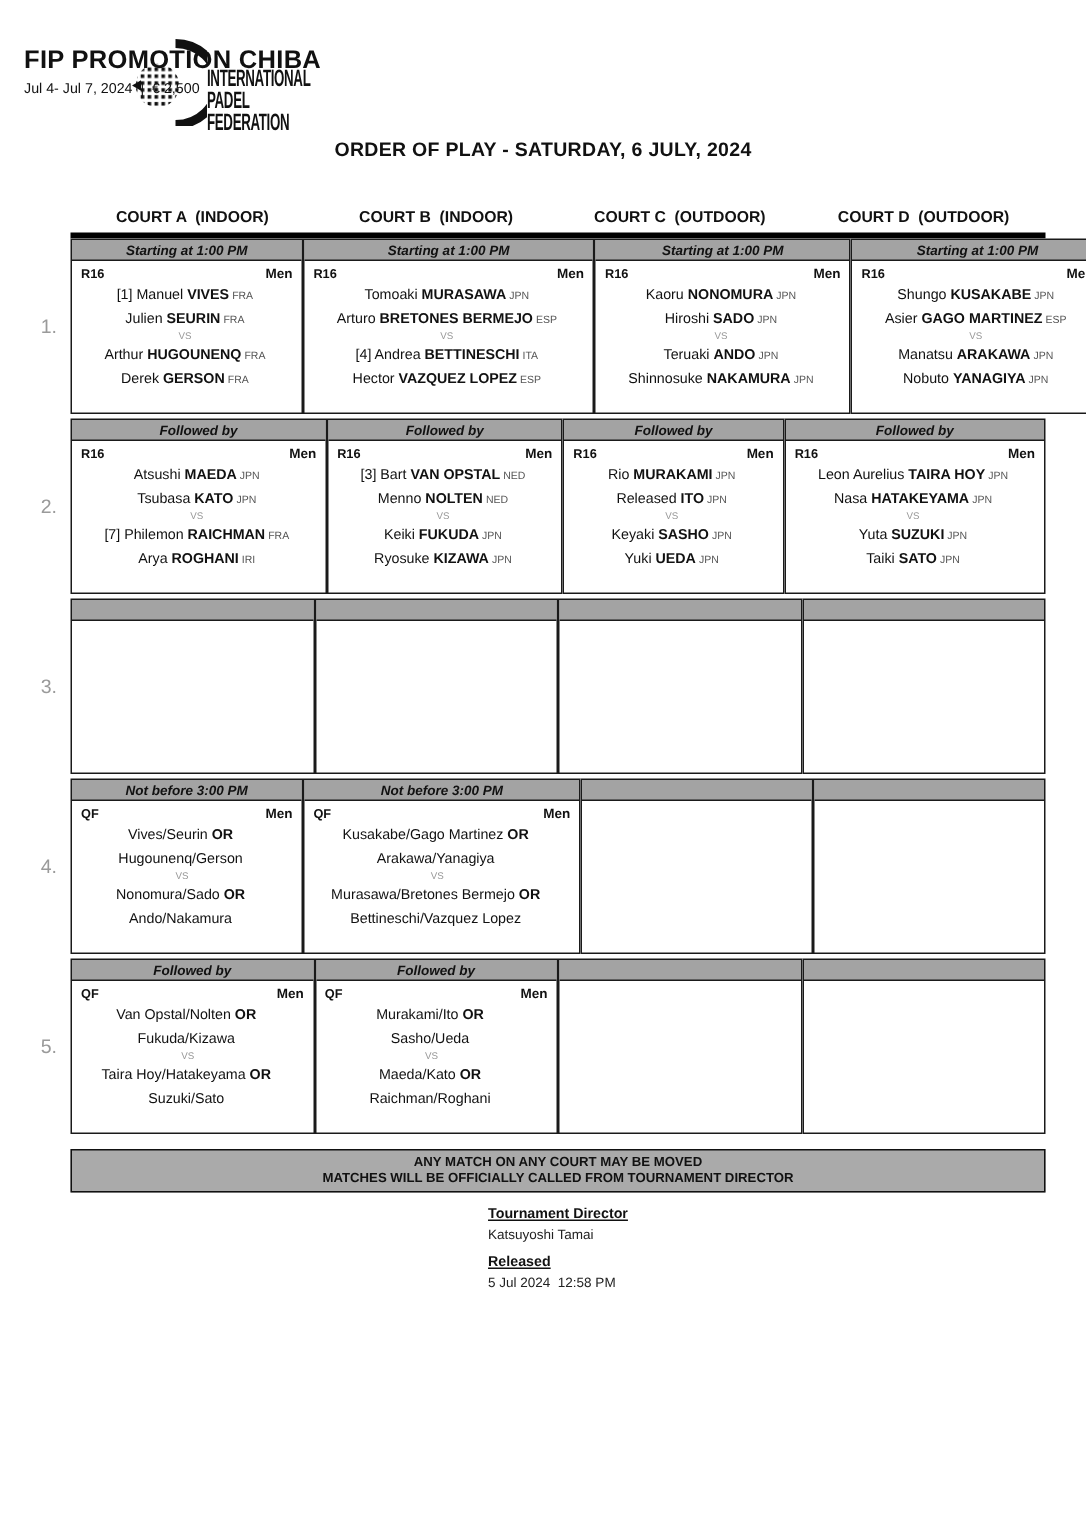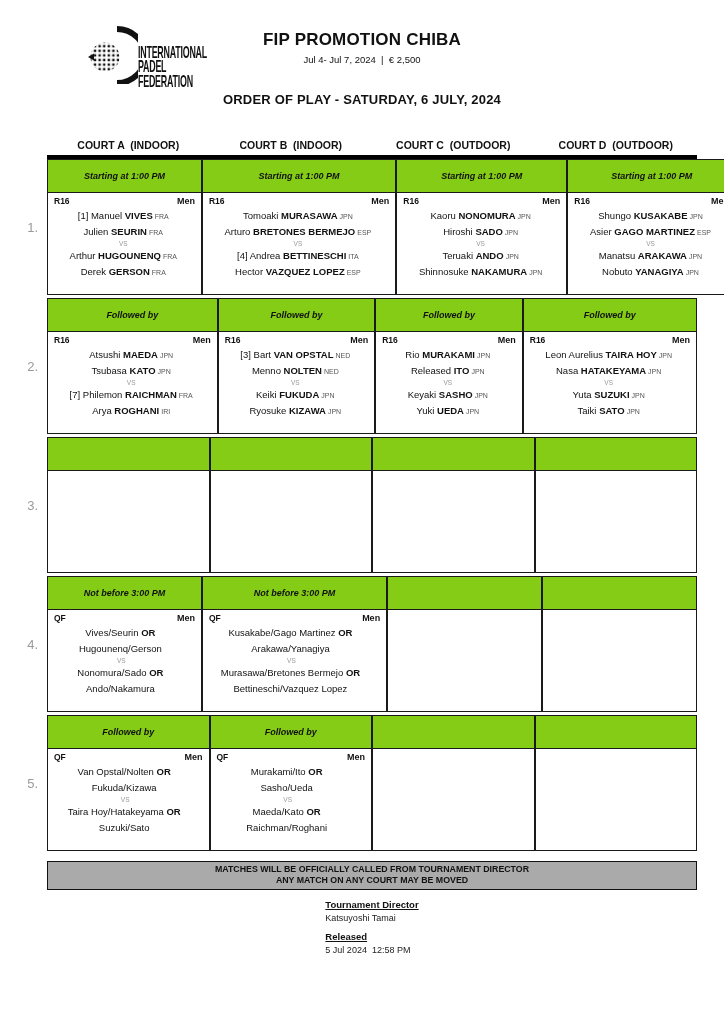--- a/index.html
+++ b/index.html
@@ -4,37 +4,37 @@
 <style>
   * { margin:0; padding:0; box-sizing:border-box; }
   html,body { width:724px; height:1024px; }
   body { background:#ffffff; font-family:"Liberation Sans", sans-serif; color:#111; position:relative; overflow:hidden; }
 
   
   .logo { position:absolute; left:84px; top:26px; display:flex; align-items:flex-end; }
   .logo svg { display:block; }
   .logo-text { font-weight:bold; font-size:12px; line-height:11px; letter-spacing:-0.3px;
                transform:scale(0.74,1.32); transform-origin:left center; white-space:pre; }
-  .head-center { text-align:center; padding-top:30px; }
+  .head-center { text-align:left; padding-top:30px;padding-left:16px; }
   .title { font-size:17px; font-weight:bold; letter-spacing:0.2px; }
   .loc { font-size:9.5px; margin-top:4px; }
   .dates { font-size:9.5px; margin-top:4px; white-space:pre; }
   .order-title { text-align:center; font-weight:bold; font-size:13px; margin-top:27px; letter-spacing:0.2px; }
 
   
   .schedule { margin-top:32px; width:697px; }
   .hdr-row { display:grid; grid-template-columns:47px repeat(4,1fr); }
   .court-name { text-align:center; font-weight:bold; font-size:10.5px; padding-bottom:4px; white-space:pre; }
   .thickbar { margin-left:47px; height:4px; background:#000; }
   .row-block { display:grid; grid-template-columns:47px repeat(4,1fr); margin-top:3px; }
   .row-block:first-of-type { margin-top:0; }
   .gutter { display:flex; align-items:center; justify-content:flex-end; padding-right:9px;
             font-size:13px; color:#9a9a9a; }
   .court-cell { border:1.5px solid #1a1a1a; display:flex; flex-direction:column; background:#fff; }
-  .strip { height:33px; background:#84cc16; border-bottom:1.5px solid #1a1a1a;
+  .strip { height:14px; background:#a3a3a3; border-bottom:1.5px solid #1a1a1a;
            display:flex; align-items:center; justify-content:center; }
   .strip-text { font-weight:bold; font-style:italic; font-size:9px; }
   .match { height:101px; display:flex; flex-direction:row; padding:3px 6px; }
   .round { text-align:right; font-weight:bold; font-size:8.5px; min-height:10px; }
   .teams { flex:1; display:flex; flex-direction:column; justify-content:center; text-align:center; }
   .player-line { font-size:9.5px; line-height:15px; white-space:nowrap; }
   .surname { font-weight:bold; }
   .cc { font-size:7px; color:#555; margin-left:2px; }
   .vs { font-size:6.5px; color:#999; line-height:8px; min-height:8px; }
   .cat { text-align:right; font-weight:bold; font-size:9px; min-height:11px; }
@@ -418,22 +418,22 @@
         <div class="player-line"><span></span><span class="surname"></span><span class="cc"></span></div>
       </div>
       <div class="cat"></div>
     </div>
   </div>
       </div>
     </div>
 </div>
 
 <div class="banner">
+  <div>ANY MATCH ON ANY COURT MAY BE MOVED</div>
   <div>MATCHES WILL BE OFFICIALLY CALLED FROM TOURNAMENT DIRECTOR</div>
-  <div>ANY MATCH ON ANY COURT MAY BE MOVED</div>
 </div>
 
 <div class="sigs">
   <div>
     <div class="sig-label">Tournament Director</div>
     <div class="sig-val">Katsuyoshi Tamai</div>
     <div class="sig-label sig-gap">Released</div>
     <div class="sig-val">5 Jul 2024  12:58 PM</div>
   </div>
 </div>

